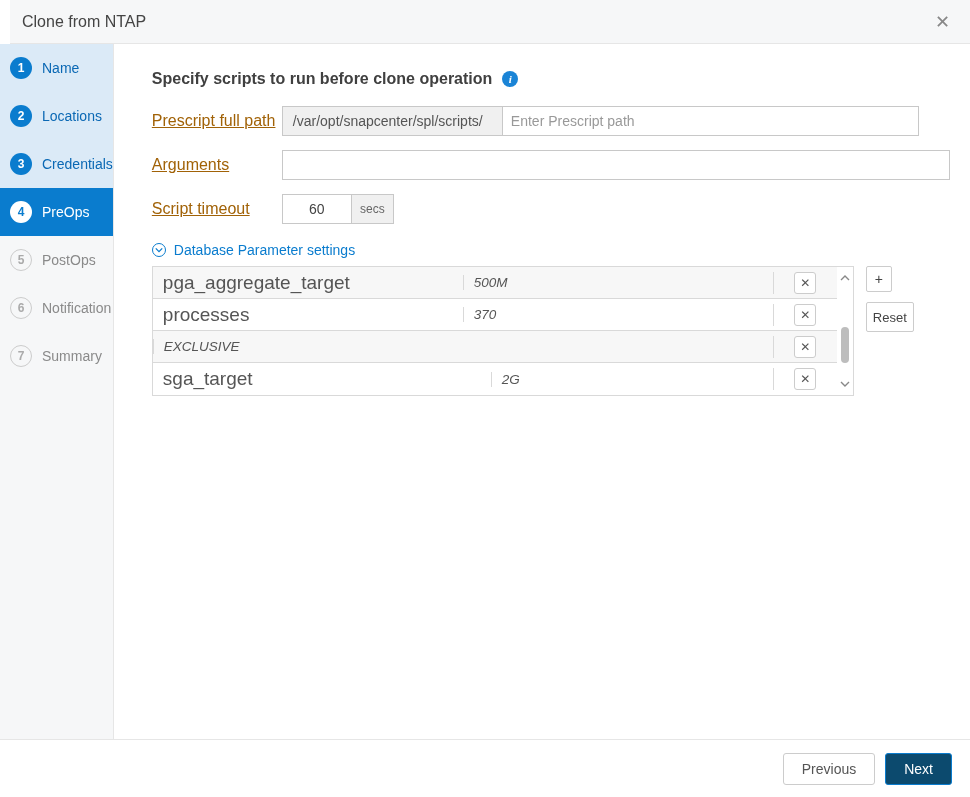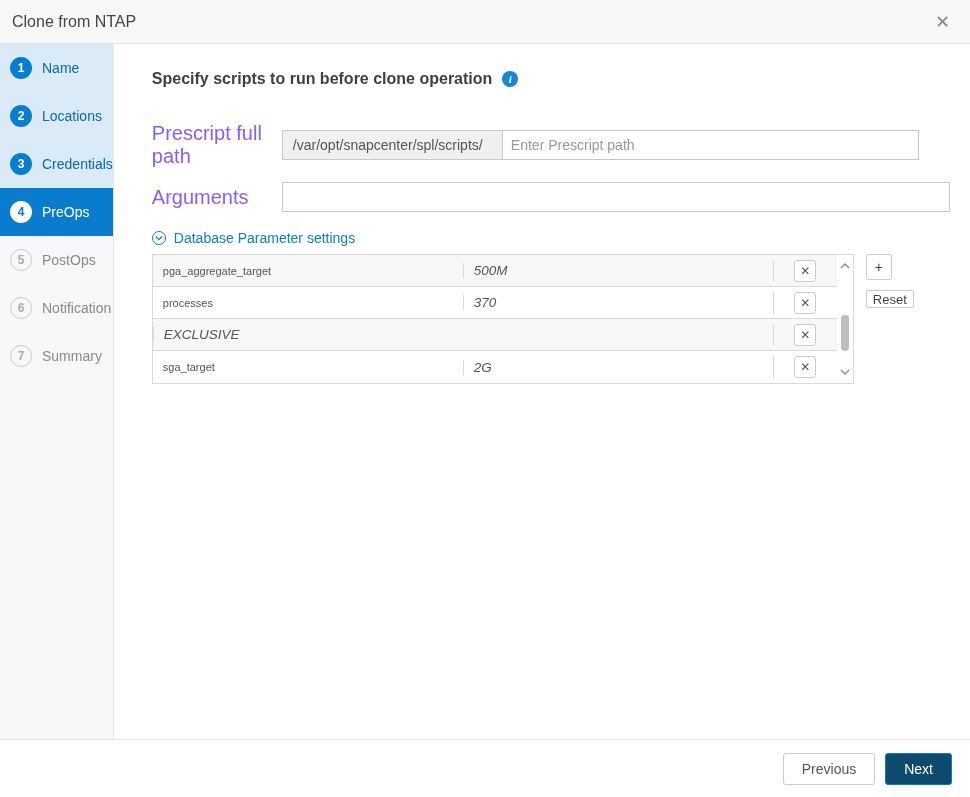--- a/index.html
+++ b/index.html
@@ -14,20 +14,21 @@
     position: relative;
   }
   .dialog-header {
     height: 44px;
     display: flex;
     align-items: center;
     justify-content: space-between;
     padding: 0 16px 0 12px;
     border-bottom: 1px solid #e6e6e6;
     background: #f6f7f8;
+    margin-left: 10px;
   }
   .dialog-title { font-size: 16px; color: #444; }
   .close-x { font-size: 18px; color: #888; cursor: pointer; padding: 4px; }
 
   .body-wrap { display: flex; height: calc(797px - 44px - 58px); }
 
   .sidebar {
     width: 131px;
     background: #f6f7f8;
     border-right: 1px solid #e6e6e6;
@@ -50,31 +51,31 @@
     margin-right: 10px; font-size: 12px; font-weight: 600;
   }
   .step .circle        { background: #0a7cce; color: #fff; }
   .step.current .circle{ background: #fff; color: #0a7cce; }
   .step.future .circle { background: transparent; color: #aaa; border: 1px solid #ccc; }
 
   .content { flex: 1; padding: 26px 28px 10px 38px; position: relative; }
 
   .section-title {
     font-size: 16px; color: #404040; font-weight: 600;
-    display: flex; align-items: center; margin-bottom: 34px;
+    display: flex; align-items: center; margin-bottom: 18px;
   }
   .info-icon {
     width: 16px; height: 16px; border-radius: 50%;
     background: #1a84d6; color: #fff; font-size: 11px; font-weight: 700;
     display: inline-flex; align-items: center; justify-content: center;
     margin-left: 10px; font-style: italic; font-family: Georgia, serif;
   }
 
   .form-row { display: flex; align-items: center; margin-bottom: 14px; }
-  .form-label { width: 130px; font-size: 20px; color: #8b5cf6; }
+  .form-label { width: 130px; font-size: 16px; color: #a16207; text-decoration: underline; }
   .prefix-box {
     width: 220px; height: 30px; border: 1px solid #c8c8c8; border-right: none;
     background: #f0f0f0; display: flex; align-items: center; padding: 0 10px;
     font-size: 14px; color: #555;
   }
   .text-input {
     height: 30px; border: 1px solid #c8c8c8; padding: 0 8px; font-size: 14px;
     color: #444; outline: none; background: #fff;
   }
   .prescript-input { flex: 1; max-width: 417px; }
@@ -98,23 +99,23 @@
   .chev-circle svg { display: block; }
 
   .table-wrap { display: flex; align-items: flex-start; }
   .params-table {
     width: 702px; border: 1px solid #d9d9d9; position: relative; background:#fff;
   }
   .row {
     display: flex; align-items: center; height: 32px;
     border-bottom: 1px solid #d9d9d9;
   }
-  .row:last-child { border-bottom: none; }
+  .row:last-child { border-bottom: none; gap: 28px; }
   .row:nth-child(odd) { background: #f7f7f7; }
-  .cell-name { width: 310px; padding-left: 10px; font-size: 11px; color:#555; }
+  .cell-name { width: 310px; padding-left: 10px; font-size: 19px; color:#555; }
   .cell-val  { flex: 1; padding-left: 10px; border-left: 1px solid #d9d9d9; font-size: 13.5px; color:#555;font-style:italic; }
   .cell-act  {
     width: 64px; border-left: 1px solid #d9d9d9;
     display:flex; align-items:center; justify-content:center;
   }
   .x-btn {
     width: 22px; height: 22px; border: 1px solid #ccc; border-radius: 3px;
     background:#fff; display:flex; align-items:center; justify-content:center;
     font-size: 12px; color:#555; cursor:pointer;
   }
@@ -133,21 +134,21 @@
     background:#bdbdbd; border-radius:4px;
   }
 
   .side-actions { margin-left: 12px; }
   .small-btn {
     border: 1px solid #ccc; background:#fff; color:#444;
     display:flex; align-items:center; justify-content:center; cursor:pointer;
     font-size: 14px; border-radius: 2px;
   }
   .plus-btn { width: 26px; height: 26px; margin-bottom: 10px; }
-  .reset-btn { width: 48px; height: 18px; font-size: 13px; }
+  .reset-btn { width: 48px; height: 30px; font-size: 13px; }
 
   .footer {
     position:absolute; bottom:0; left:0; right:0; height:58px;
     border-top:1px solid #e6e6e6; display:flex; align-items:center;
     justify-content:flex-end; padding-right:18px; background:#fff;
   }
   .btn {
     height:32px; padding:0 18px; border-radius:3px; font-size:14px;
     display:inline-flex; align-items:center; justify-content:center; cursor:pointer;
     margin-left:10px;
@@ -208,20 +209,25 @@
       <div class="form-label">Prescript full path</div>
       <div class="prefix-box">/var/opt/snapcenter/spl/scripts/</div>
       <input class="text-input prescript-input" type="text" placeholder="Enter Prescript path" value="" style="">
     </div>
 
     <div class="form-row">
       <div class="form-label">Arguments</div>
       <input class="text-input arguments-input" type="text" value="" style="">
     </div>
 
+    <div class="form-row">
+      <div class="form-label">Script timeout</div>
+      <input class="text-input timeout-input" type="text" value="60" style="">
+      <div class="secs-box">secs</div>
+    </div>
 
     <div class="db-params-header">
       <span class="chev-circle">
         <svg width="8" height="8" viewBox="0 0 10 10">
             <path d="M1 3 L5 7 L9 3" fill="none" stroke="#0a7cce" stroke-width="1.6"></path>
           </svg>
       </span>
       <span>Database Parameter settings</span>
     </div>
 

